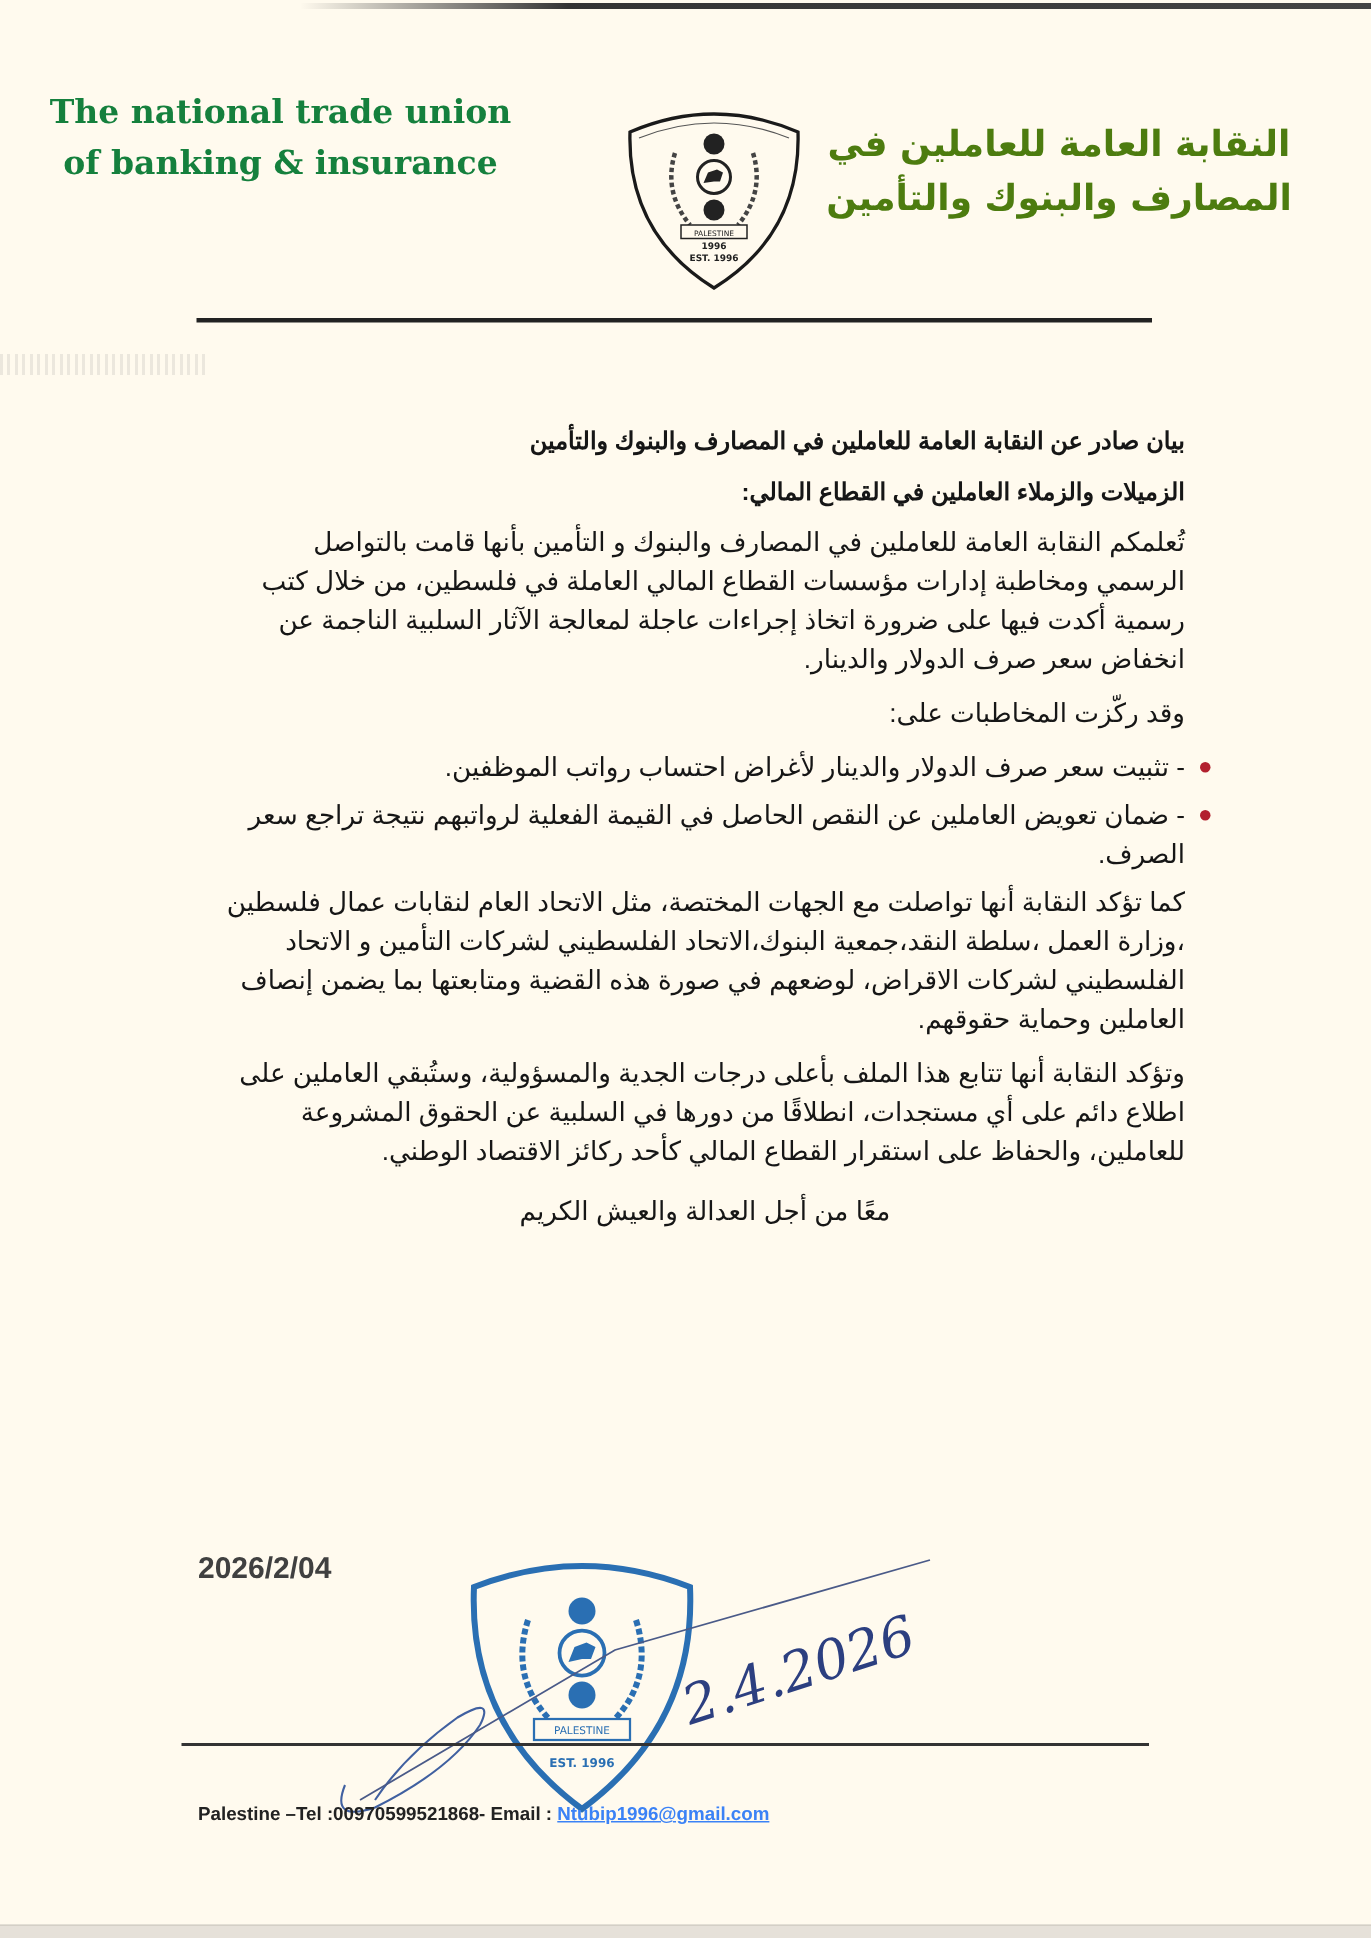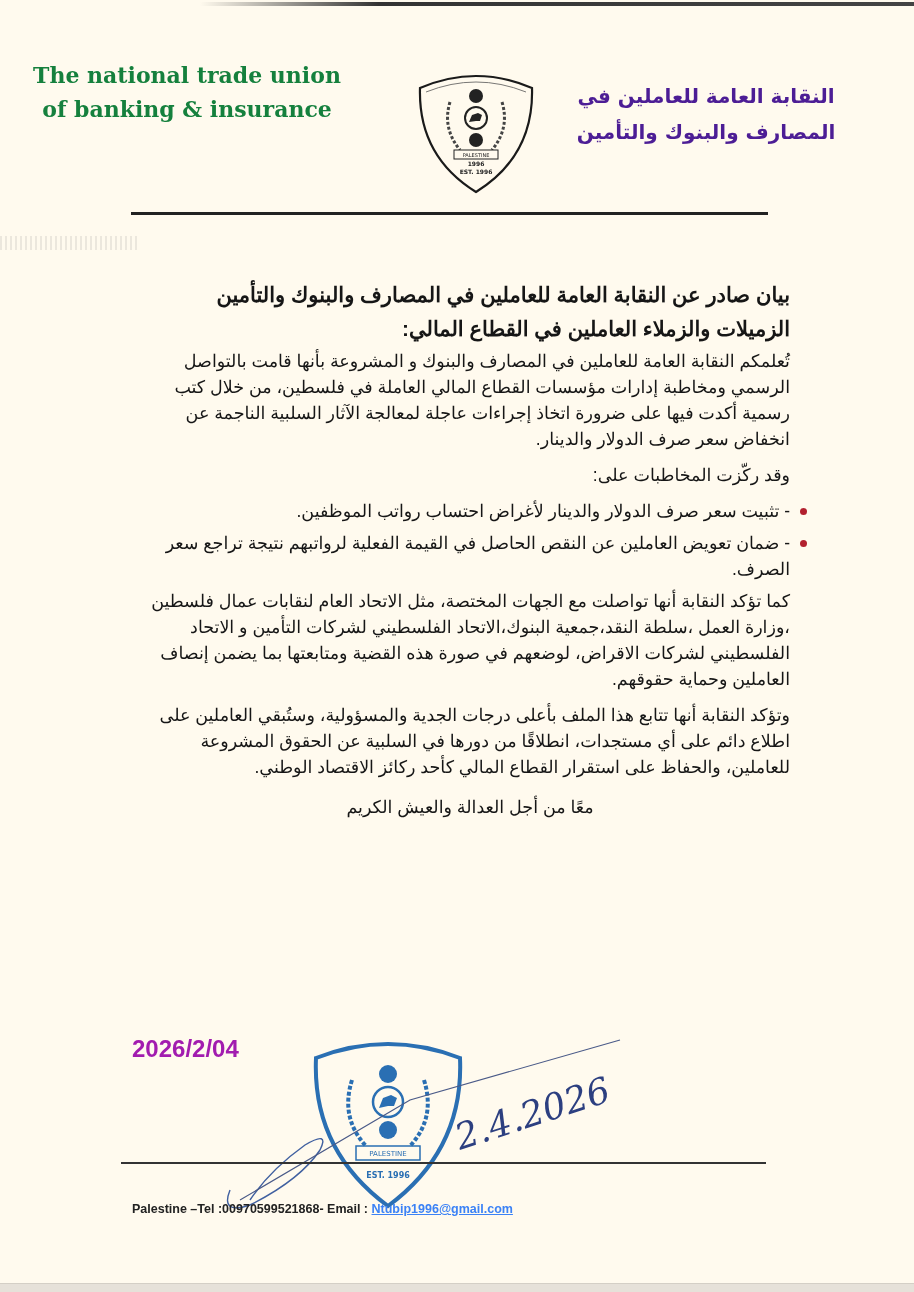--- a/index.html
+++ b/index.html
@@ -18,49 +18,49 @@
       background: #e6e1d9; border-top: 1px solid #d4cfc6;
     }
     .en-title {
       position: absolute; left: 22px; top: 58px; width: 330px;
       font-family: "DejaVu Serif", serif; font-weight: bold; font-size: 22px;
       line-height: 34px; color: #15803d; text-align: center;
     }
     .ar-title {
       position: absolute; right: 48px; top: 78px; width: 320px;
       direction: rtl; text-align: center;
-      font-family: "DejaVu Sans", sans-serif; font-weight: bold; font-size: 20px; line-height: 36px;
-      color: #4c1d95;
+      font-family: "DejaVu Sans", sans-serif; font-weight: bold; font-size: 24px; line-height: 36px;
+      color: #4d7c0f;
     }
     .logo-top { position: absolute; left: 416px; top: 66px; width: 120px; height: 128px; }
     .header-rule {
       position: absolute; left: 131px; top: 212px; width: 637px; height: 3px; background: #222;
     }
     .noise { position: absolute; left: 0; top: 236px; width: 140px; height: 14px;
       background: repeating-linear-gradient(90deg, #d8d4cc 0 2px, transparent 2px 5px); opacity: .5; }
     .content {
       position: absolute; left: 150px; top: 278px; width: 640px;
       direction: rtl; text-align: right;
       font-family: "Liberation Sans", sans-serif; font-size: 17.5px; line-height: 26px; color: #161616;
     }
-    .heading { font-weight: bold; font-size: 21px; line-height: 34px; }
+    .heading { font-weight: bold; font-size: 16px; line-height: 34px; }
     .heading.l1 { margin-right: 0; }
     .heading.l2 { margin-right: 83px; }
     .heading.l3 { margin-top: 0; }
     .para { margin: 2px 0 10px 0; }
     .bullet-item { position: relative; margin: 6px 0 6px 0; }
     .bullet-dot {
       position: absolute; right: -17px; top: 10px; width: 7px; height: 7px;
       border-radius: 50%; background: #b2202e;
     }
     .closing { text-align: center; margin: 14px 0 6px 0; }
     .sign-org { font-weight: bold; text-align: right; margin-right: 4px; }
     .date {
       position: absolute; left: 132px; top: 1035px;
-      font-family: "Liberation Sans", sans-serif; font-weight: bold; font-size: 24px; color: #a21caf;
+      font-family: "Liberation Sans", sans-serif; font-weight: bold; font-size: 20px; color: #404040;
     }
     .stamp { position: absolute; left: 308px; top: 1030px; width: 160px; height: 180px; }
     .signature { position: absolute; left: 210px; top: 1030px; width: 420px; height: 190px; }
     .footer-rule {
       position: absolute; left: 121px; top: 1162px; width: 645px; height: 2px; background: #333;
     }
     .footer {
       position: absolute; left: 132px; top: 1202px;
       font-family: "Liberation Sans", sans-serif; font-weight: bold; font-size: 12.5px; color: #222;
     }
@@ -97,21 +97,21 @@
   <div>النقابة العامة للعاملين في</div>
   <div>المصارف والبنوك والتأمين</div>
 </div>
 
 <div class="header-rule"></div>
 <div class="noise"></div>
 
 <div class="content">
   <div class="heading l1">بيان صادر عن النقابة العامة للعاملين في المصارف والبنوك والتأمين</div>
   <div class="heading l3">الزميلات والزملاء العاملين في القطاع المالي:</div>
-  <div class="para">تُعلمكم النقابة العامة للعاملين في المصارف والبنوك و المشروعة بأنها قامت بالتواصل الرسمي ومخاطبة إدارات مؤسسات القطاع المالي العاملة في فلسطين، من خلال كتب رسمية أكدت فيها على ضرورة اتخاذ إجراءات عاجلة لمعالجة الآثار السلبية الناجمة عن انخفاض سعر صرف الدولار والدينار.</div>
+  <div class="para">تُعلمكم النقابة العامة للعاملين في المصارف والبنوك و التأمين بأنها قامت بالتواصل الرسمي ومخاطبة إدارات مؤسسات القطاع المالي العاملة في فلسطين، من خلال كتب رسمية أكدت فيها على ضرورة اتخاذ إجراءات عاجلة لمعالجة الآثار السلبية الناجمة عن انخفاض سعر صرف الدولار والدينار.</div>
   <div class="para">وقد ركّزت المخاطبات على:</div>
   <div class="bullet-item">
     <span class="bullet-dot"></span>
     <span>- تثبيت سعر صرف الدولار والدينار لأغراض احتساب رواتب الموظفين.</span>
   </div>
   <div class="bullet-item">
     <span class="bullet-dot"></span>
     <span>- ضمان تعويض العاملين عن النقص الحاصل في القيمة الفعلية لرواتبهم نتيجة تراجع سعر الصرف.</span>
   </div>
   <div class="para">كما تؤكد النقابة أنها تواصلت مع الجهات المختصة، مثل الاتحاد العام لنقابات عمال فلسطين ،وزارة العمل ،سلطة النقد،جمعية البنوك،الاتحاد الفلسطيني لشركات التأمين و الاتحاد الفلسطيني لشركات الاقراض، لوضعهم في صورة هذه القضية ومتابعتها بما يضمن إنصاف العاملين وحماية حقوقهم.</div>

